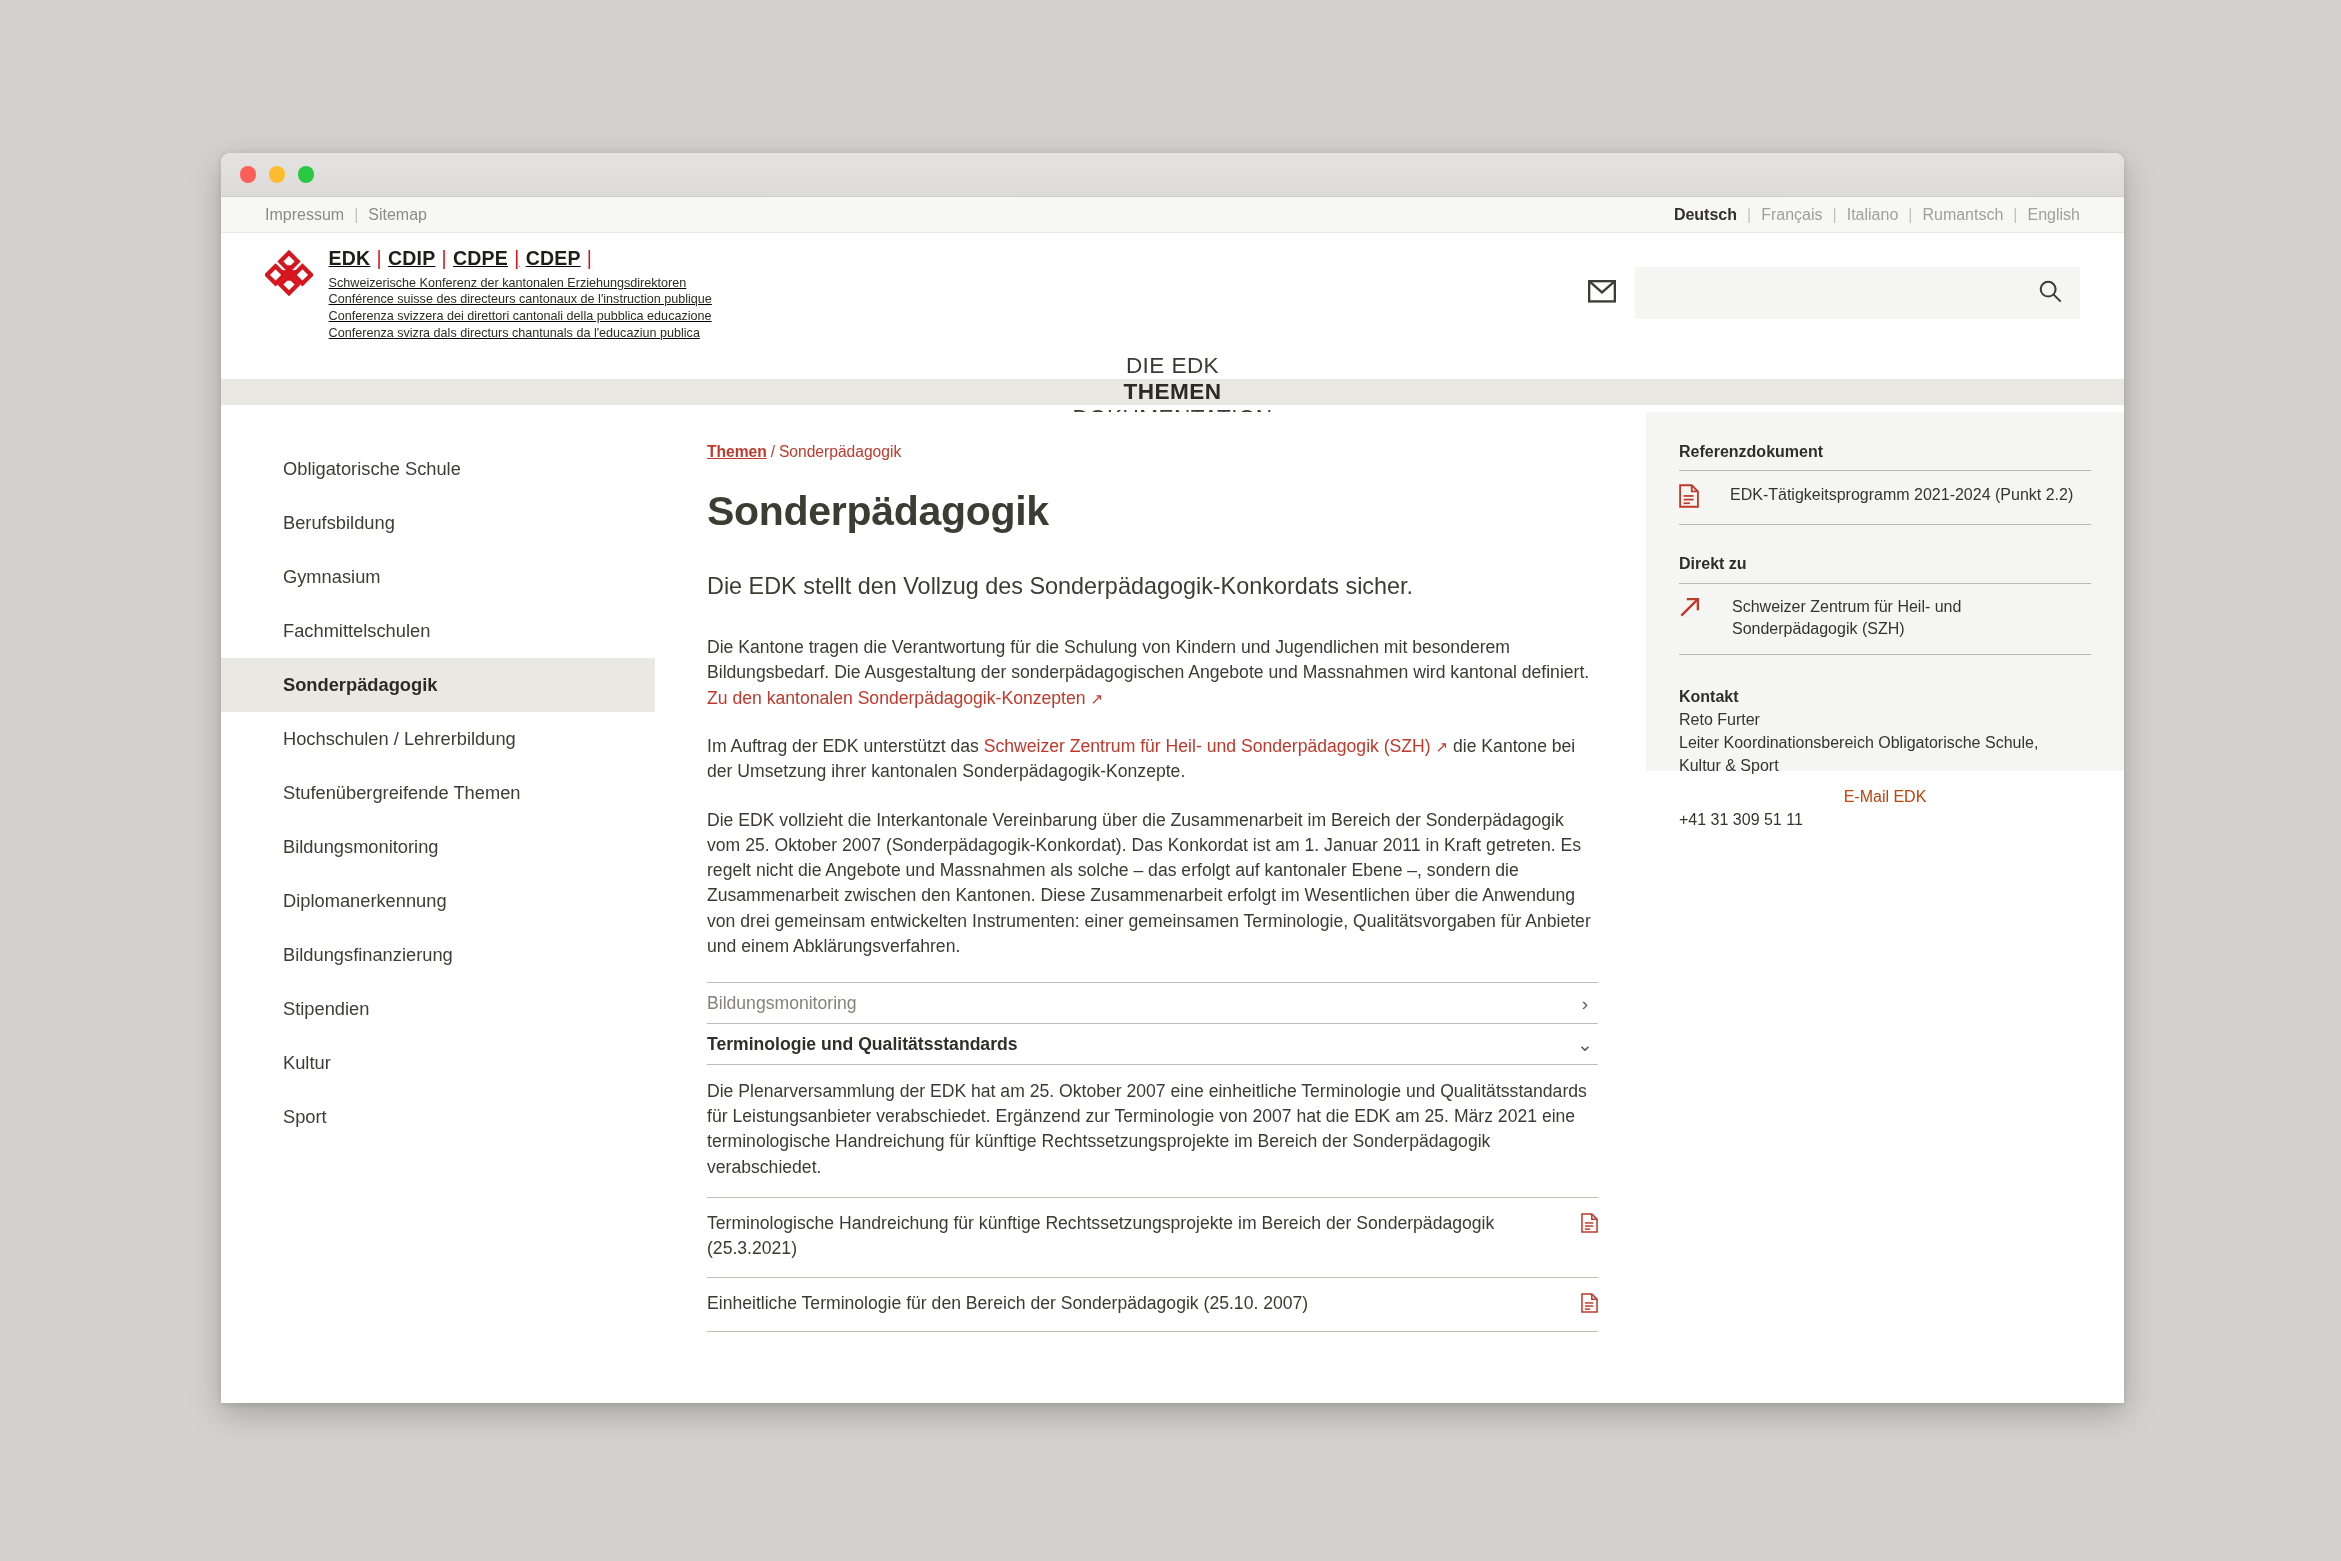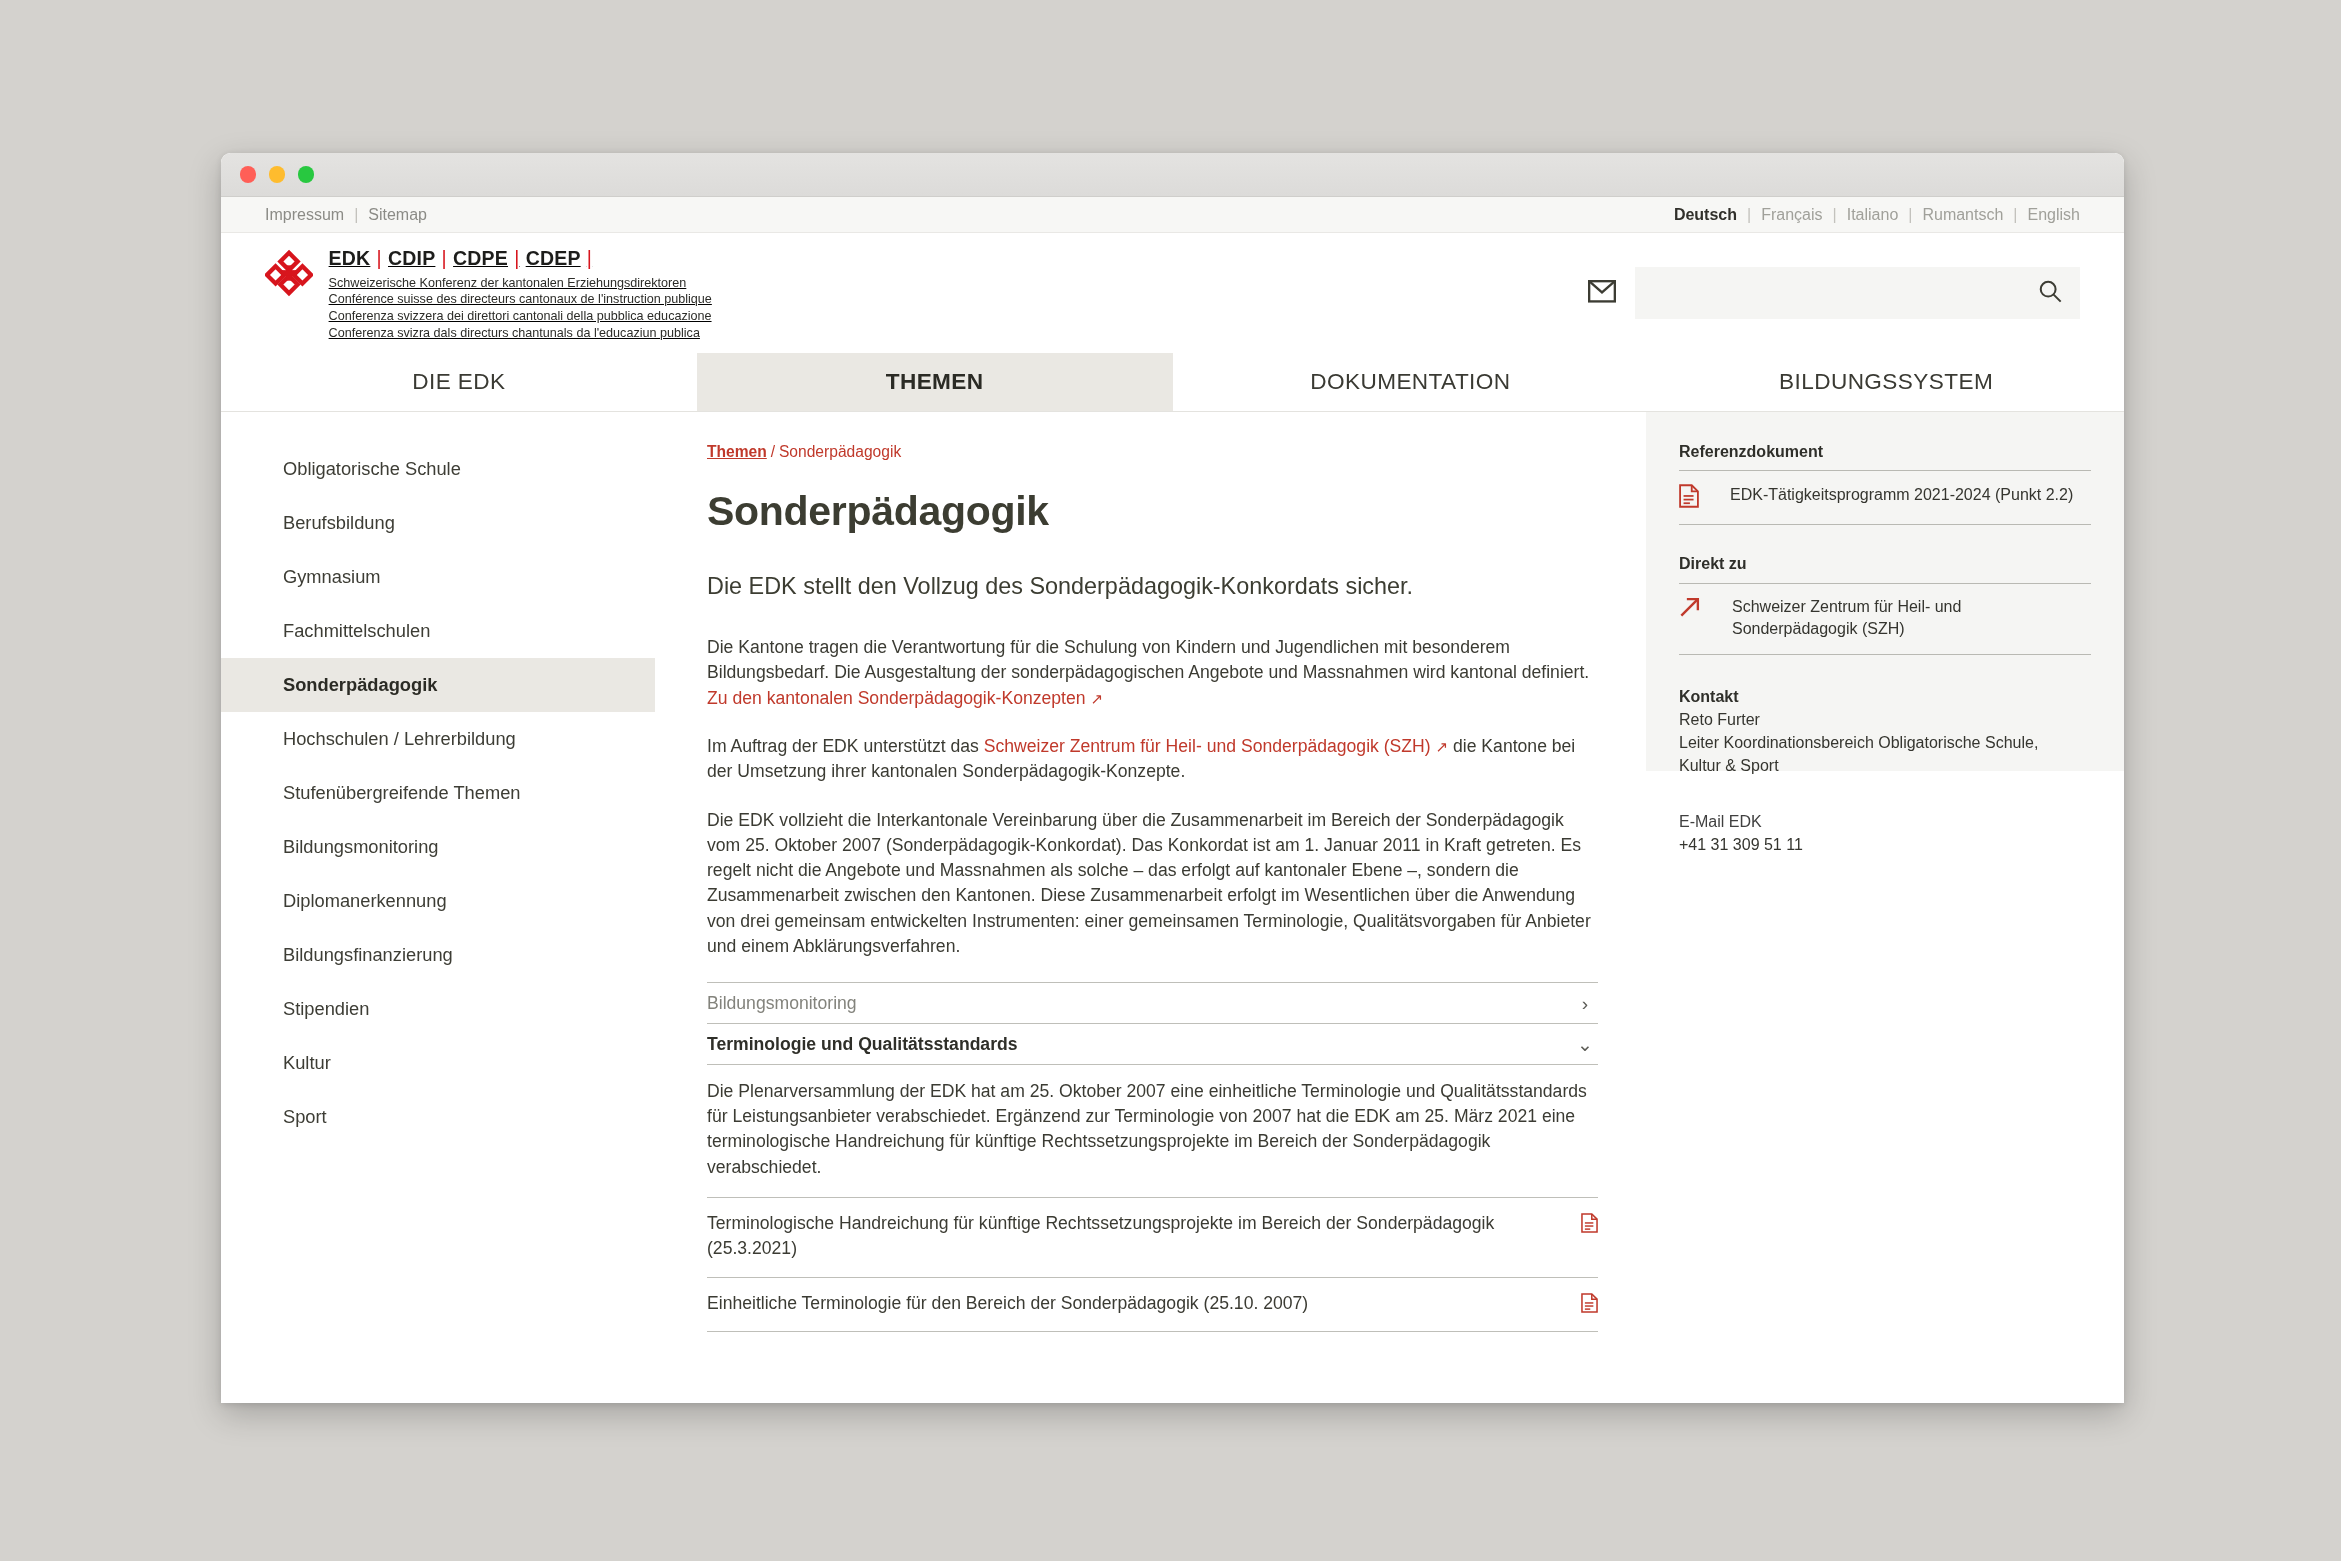--- a/index.html
+++ b/index.html
@@ -81,20 +81,21 @@
   }
   .searchwrap input {
     flex: 1; border: 0; outline: none; background: transparent;
     font-family: "Liberation Sans", sans-serif; font-size: 16.4px; color: #3a3a34;
   }
 
   
   .mainnav {
     display: flex; height: 59px;
     border-bottom: 0.8px solid #e4e3df;
+    flex-direction: column;
   }
   .mainnav .tab {
     flex: 1; display: flex; align-items: center; justify-content: center;
     font-size: 22.6px; letter-spacing: 0.4px; color: #3a3a33;
     font-weight: 400;
     background: #fff;
     cursor: pointer;
   }
   .mainnav .tab.active { background: #eae8e3; font-weight: bold; color: #2b2b25; }
 
@@ -177,21 +178,21 @@
   .rail-item {
     display: flex; align-items: flex-start; gap: 31px;
     padding: 12.5px 0 13.3px 0;
     border-bottom: 0.8px solid #b9b9b3;
     cursor: pointer;
   }
   .rail-item .rtext { font-size: 16px; line-height: 1.38; color: #35352f; }
   .rail-block { margin-bottom: 30px; }
   .rail-contact { margin-top: 30px; font-size: 16px; line-height: 1.45; color: #35352f; }
   .rail-contact .kh { font-weight: bold; color: #2f2f2a; }
-  .rail-contact .mail { color: #404040; display: block; margin-top: 33px; text-decoration: none; }
+  .rail-contact .mail { color: #c2410c; display: block; margin-top: 8px; text-decoration: none; text-align: center; }
   .rail-contact .phone { display: block; }
 </style>
 </head>
 <body>
 
 <div class="desk">
   <div class="window">
 
     <div class="titlebar">
       <span class="dot red"></span>

